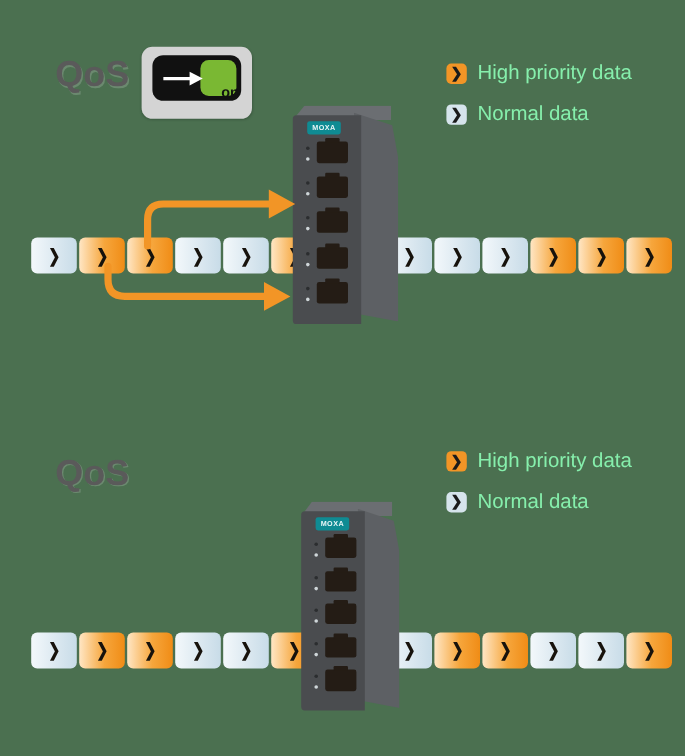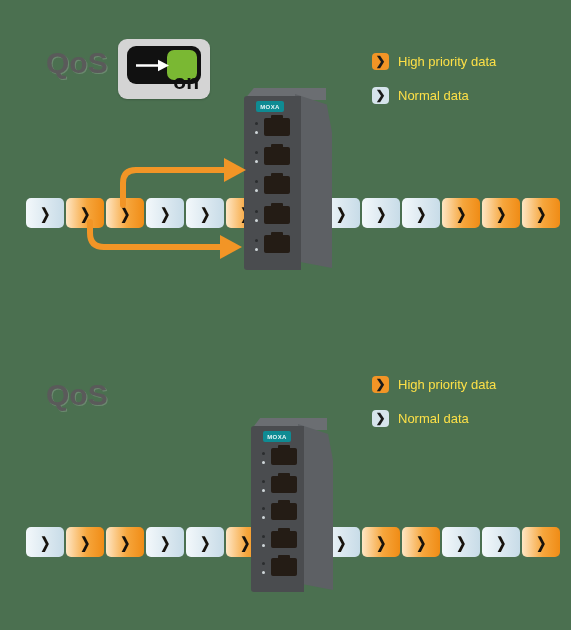--- a/index.html
+++ b/index.html
@@ -34,35 +34,35 @@
     position:absolute;
     background:#111111;
     border-radius:9px;
   }
   .toggle-knob{position:absolute;border-radius:7px;}
   .knob-on{background:#7ab833;}
   .knob-off{background:#cc2229;}
   .toggle-arrow{position:absolute;}
   .toggle-state{
     position:absolute;
-    font-size:21px;font-weight:bold;color:#111;
+    font-size:12px;font-weight:bold;color:#111;
   }
 
   
   .legend{position:absolute;}
   .legend-row{display:flex;align-items:center;height:22px;margin-bottom:12px;}
   .legend-chip{
     width:17px;height:17px;border-radius:4px;
     display:flex;align-items:center;justify-content:center;
     margin-right:9px;flex:0 0 auto;
   }
   .chip-high{background:#f29526;}
   .chip-normal{background:#d6e4ec;}
   .chip-arrow{font-size:12px;font-weight:bold;color:#1a1a1a;line-height:1;}
-  .legend-text{font-size:13px;color:#fde047;white-space:nowrap;}
+  .legend-text{font-size:17px;color:#86efac;white-space:nowrap;}
 
   
   .stream{position:absolute;height:30px;display:flex;}
   .pkt{
     width:38px;height:30px;
     margin-right:2px;
     border-radius:5px;
     display:flex;align-items:center;justify-content:center;
     position:relative;
   }

